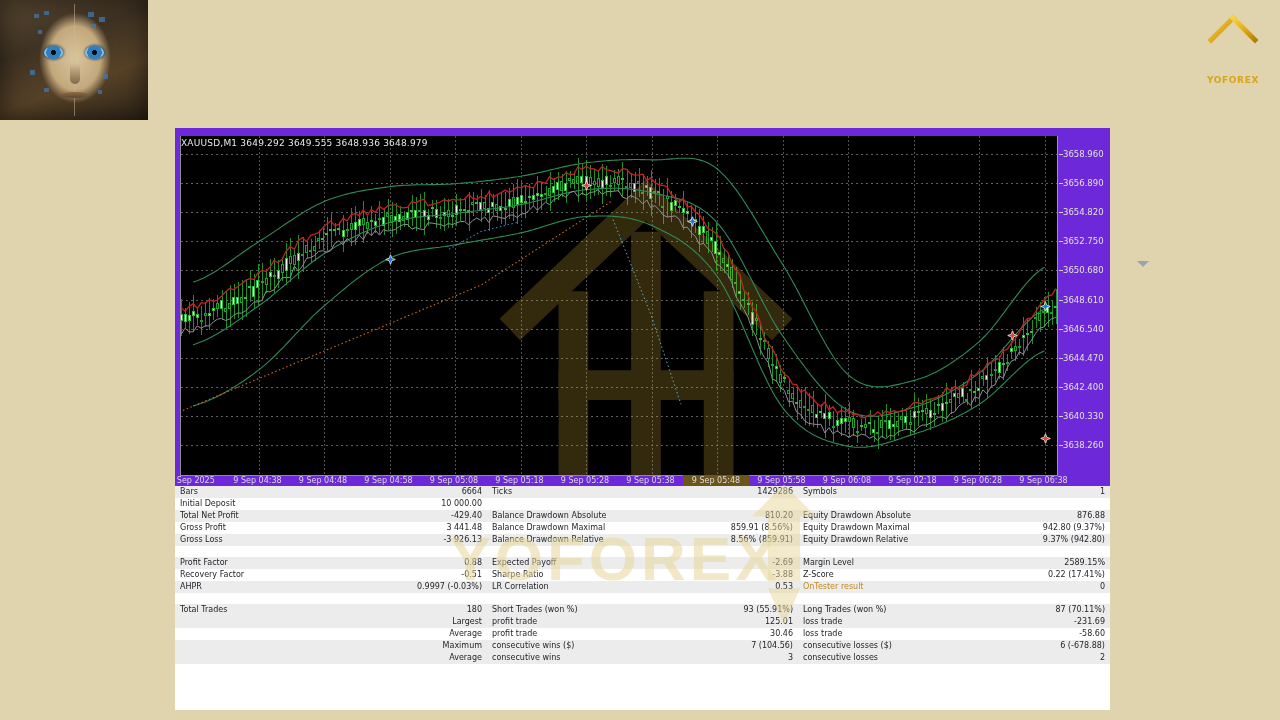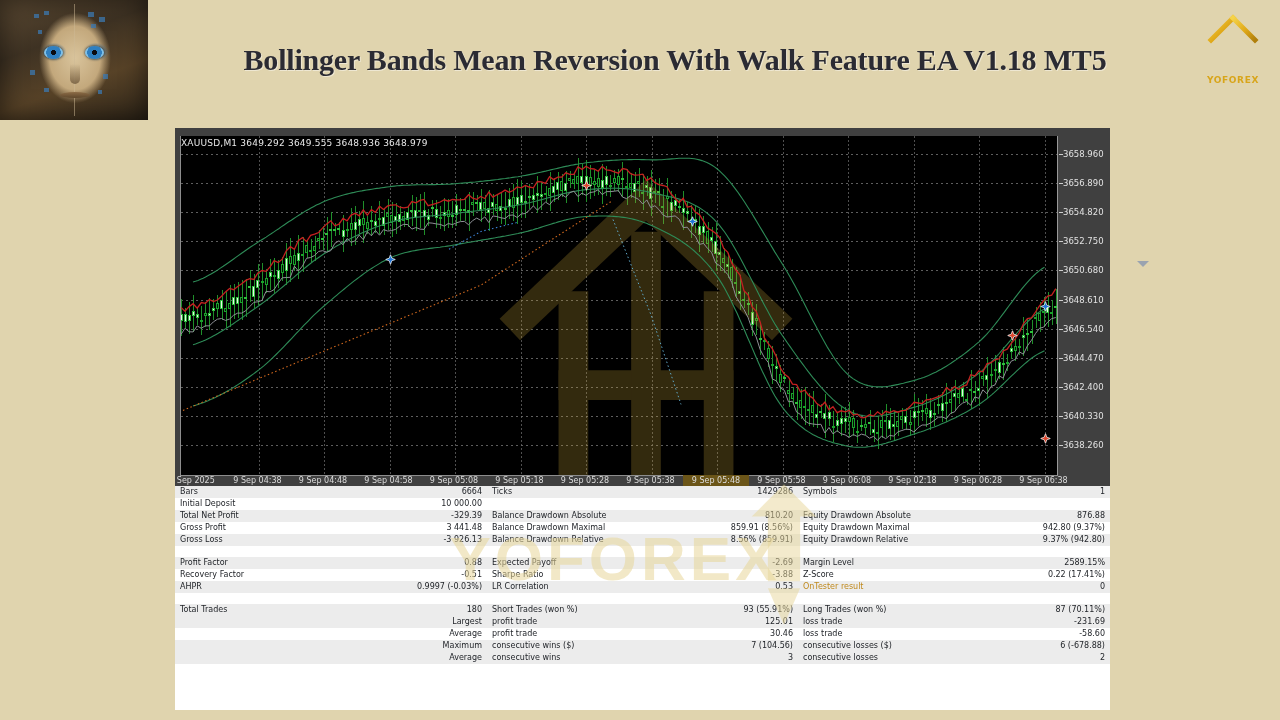--- a/index.html
+++ b/index.html
@@ -66,21 +66,21 @@
 
   
   #report {
     position:absolute; left:175px; top:128px; width:935px; height:582px;
     background:#ffffff;
   }
 
   
   #chart {
     position:absolute; left:0; top:0; width:935px; height:358px;
-    background:#404040; overflow:hidden;
+    background:#6d28d9; overflow:hidden;
   }
   #plot {
     position:absolute; left:5px; top:8px; width:878px; height:340px;
     border:1px solid #8d8d8d; border-top:none; border-right:1px solid #9a9a9a;
     background:#000; overflow:hidden;
   }
   .vgrid,.hgrid { position:absolute; }
   .vgrid { top:0; bottom:0; width:1px;
     background-image:linear-gradient(180deg,#6e6e6e 50%,transparent 50%);
     background-size:1px 4px; opacity:.72; }
@@ -171,21 +171,20 @@
     <div class="circuit" style="left:30px;top:70px;width:5px;height:5px;"></div>
     <div class="circuit" style="left:103px;top:74px;width:5px;height:5px;"></div>
     <div class="circuit" style="left:44px;top:88px;width:5px;height:4px;"></div>
     <div class="circuit" style="left:98px;top:90px;width:4px;height:4px;"></div>
     <div class="eyeL"></div>
     <div class="eyeR"></div>
     <div class="nose"></div>
     <div class="mouth"></div>
   </div>
 
-  <div id="title">Bollinger Bands Mean Reversion With Walk Feature EA V1.18 MT5</div>
 
   <div id="brand">
     <svg class="mark" viewBox="0 0 56 60">
       <defs>
         <linearGradient id="gold" x1="0" y1="0" x2="1" y2="1">
           <stop offset="0%" stop-color="#f5d34a"></stop>
             <stop offset="55%" stop-color="#e0a918"></stop>
             <stop offset="100%" stop-color="#b07f0c"></stop>
         </linearGradient>
       </defs>
@@ -775,21 +774,21 @@
           <tr class="even">
             <td class="lbl c1">Initial Deposit</td>
             <td class="val c2">10 000.00</td>
             <td class="lbl c3"></td>
             <td class="val c4"></td>
             <td class="lbl c5"></td>
             <td class="val c6"></td>
           </tr>
           <tr class="odd">
             <td class="lbl c1">Total Net Profit</td>
-            <td class="val c2">-329.39</td>
+            <td class="val c2">-429.40</td>
             <td class="lbl c3">Balance Drawdown Absolute</td>
             <td class="val c4">810.20</td>
             <td class="lbl c5">Equity Drawdown Absolute</td>
             <td class="val c6">876.88</td>
           </tr>
           <tr class="even">
             <td class="lbl c1">Gross Profit</td>
             <td class="val c2">3 441.48</td>
             <td class="lbl c3">Balance Drawdown Maximal</td>
             <td class="val c4">859.91 (8.56%)</td>

